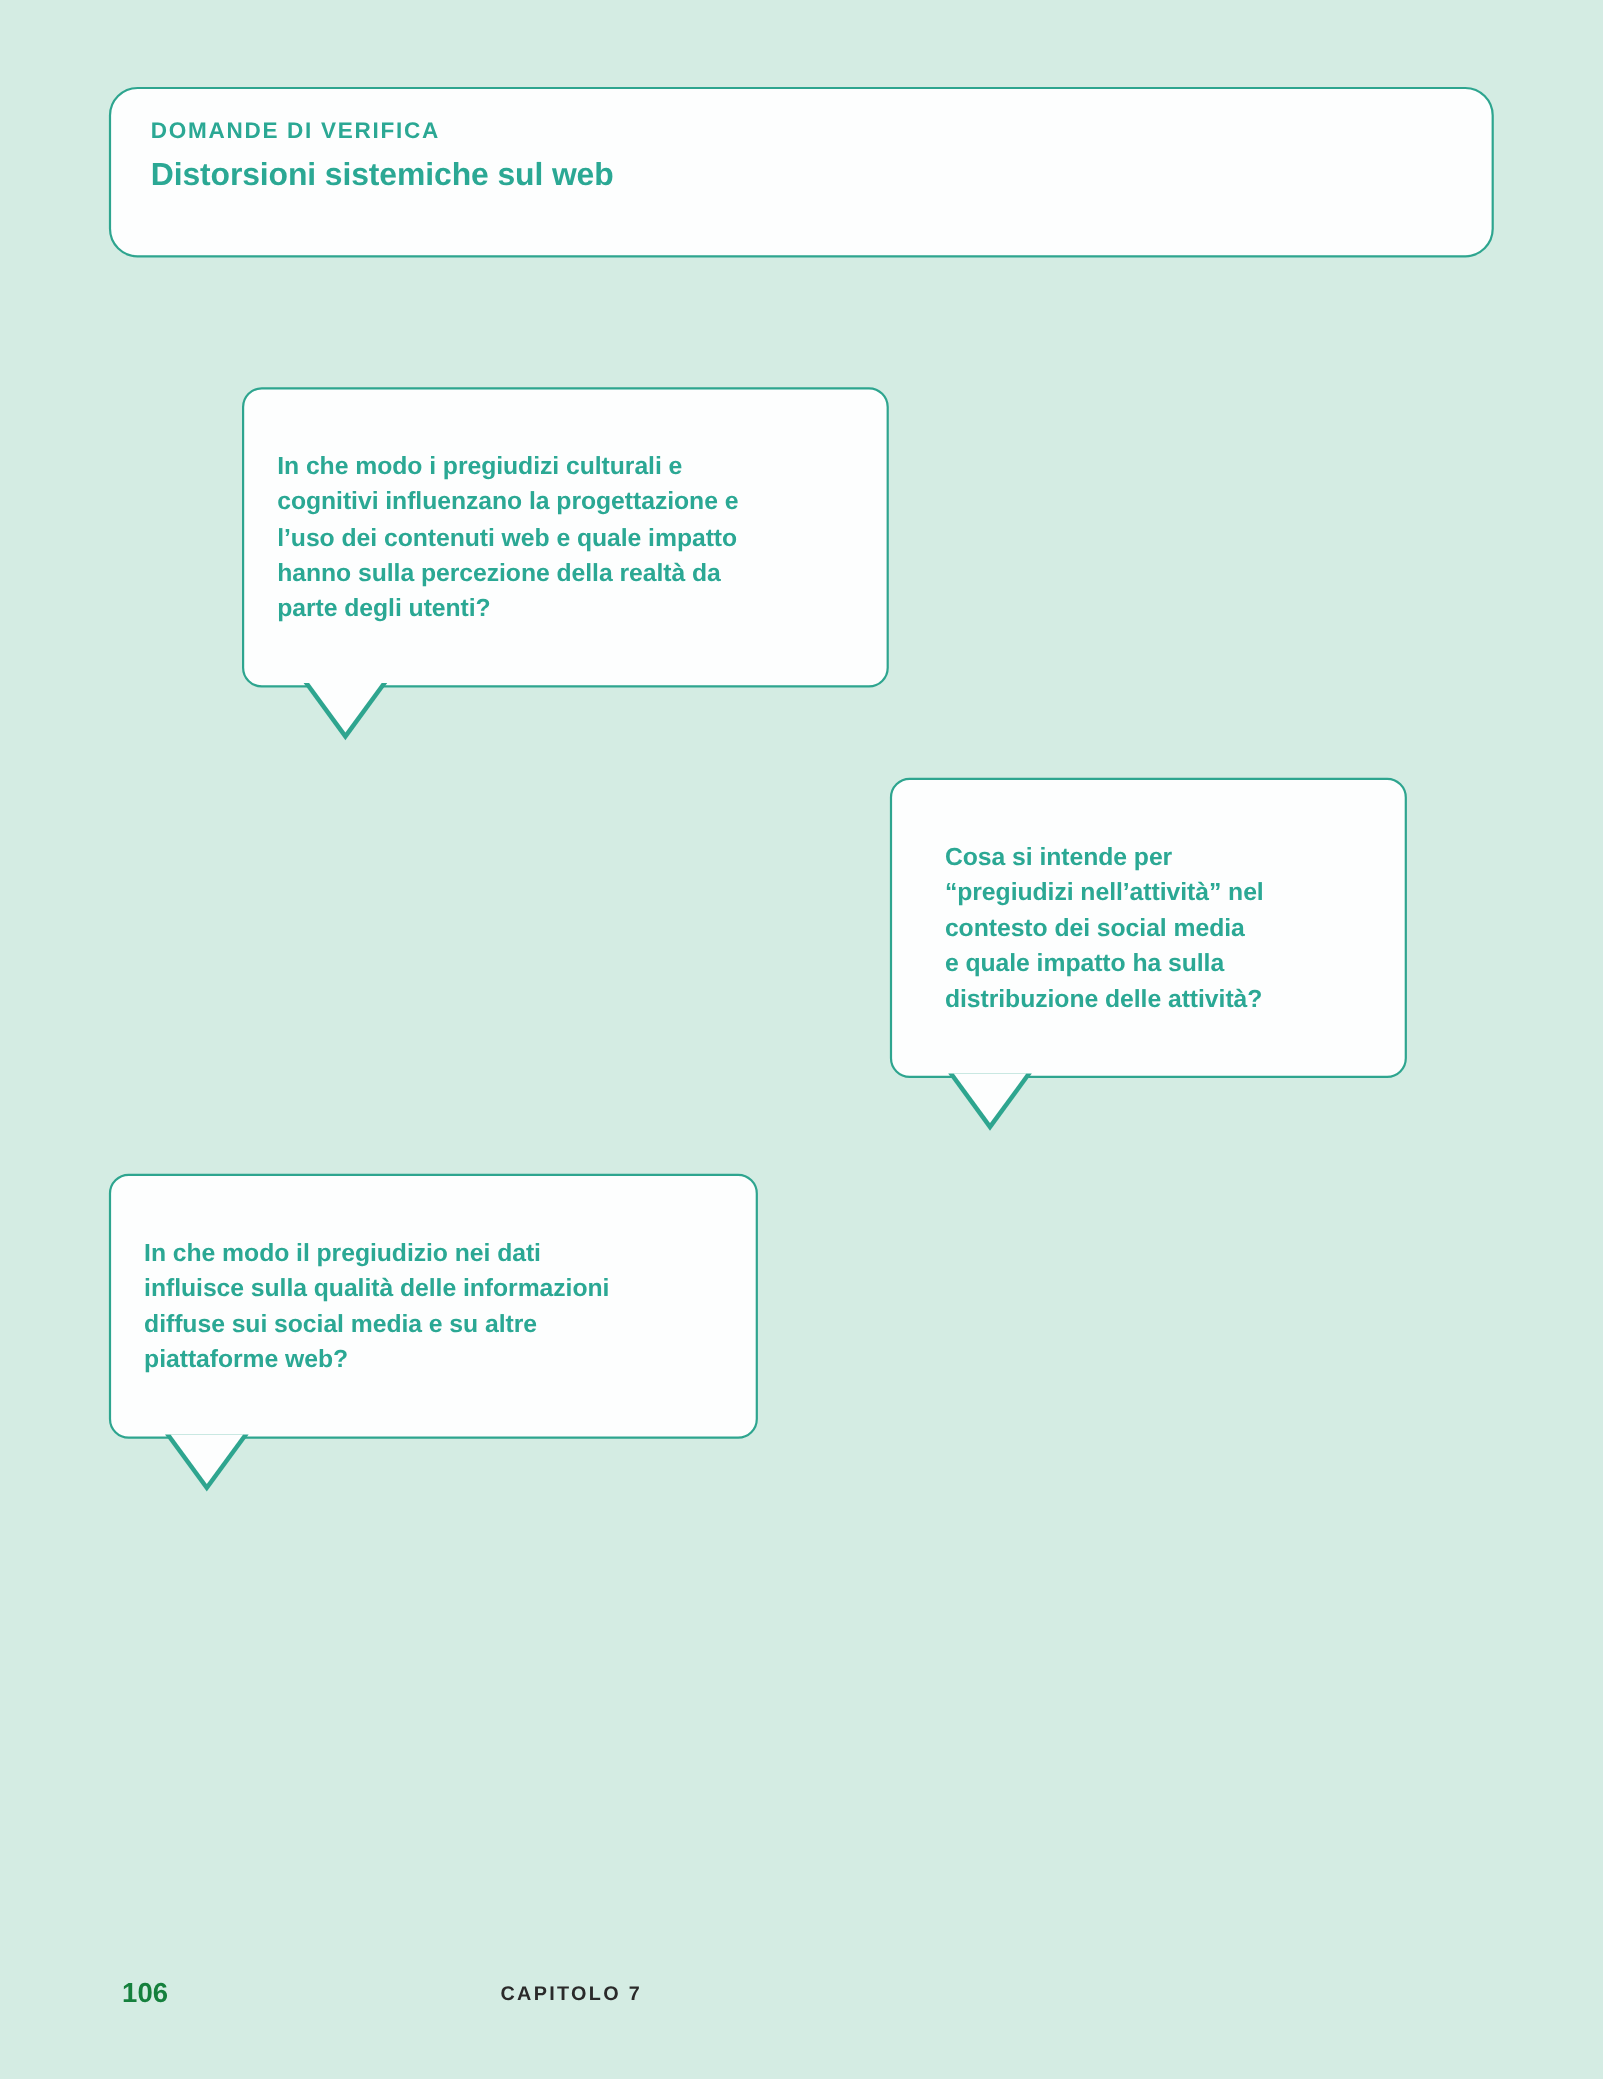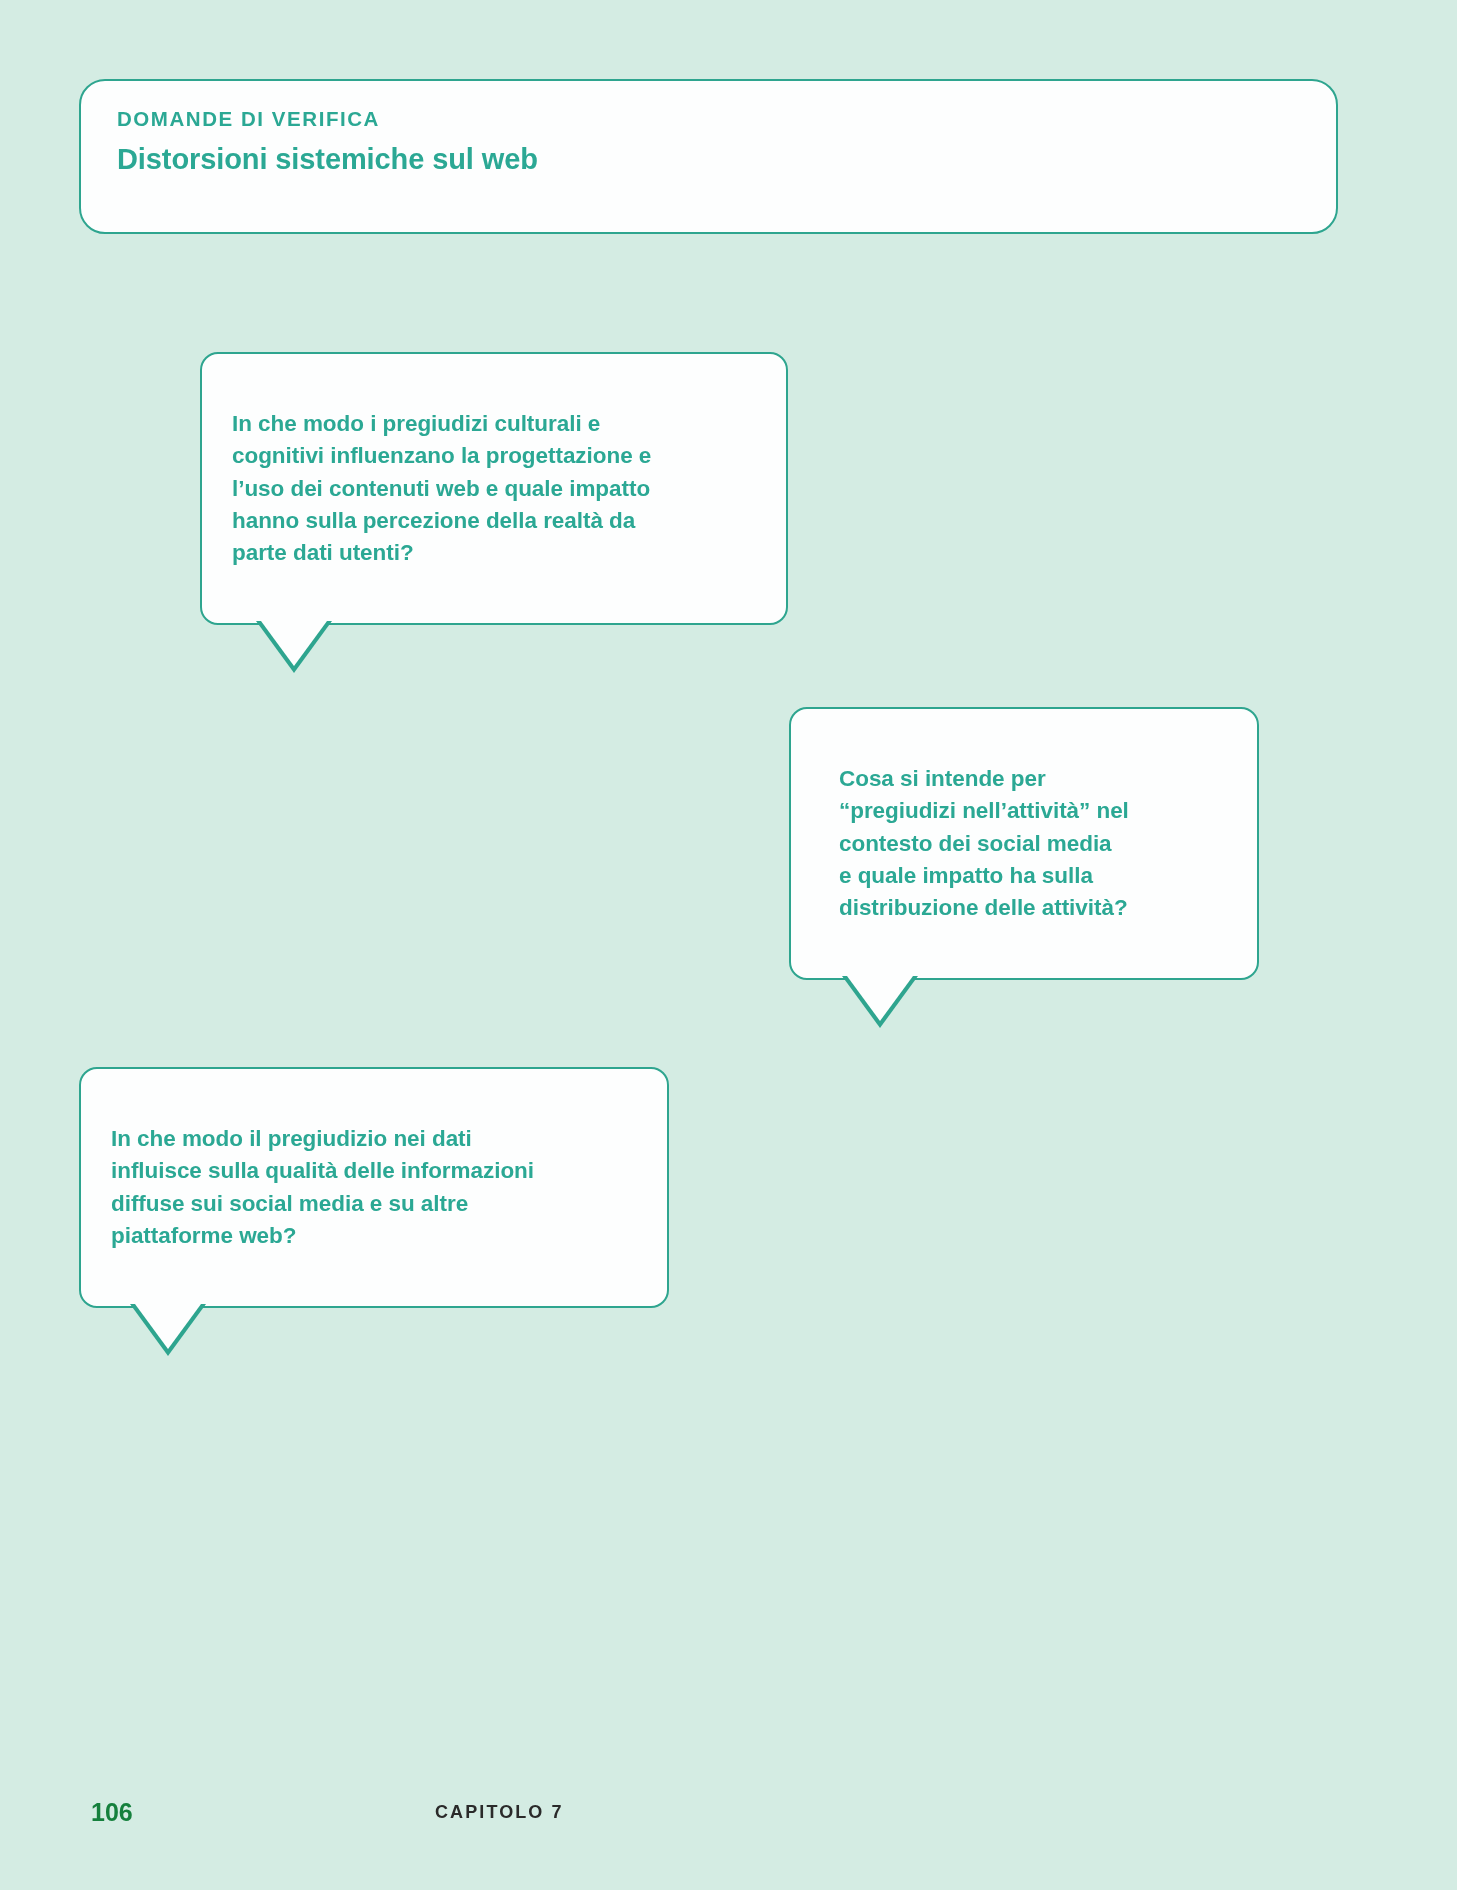--- a/index.html
+++ b/index.html
@@ -13,20 +13,21 @@
     background: #d4ece3;
     font-family: "Liberation Sans", sans-serif;
     -webkit-font-smoothing: antialiased;
     position: relative;
     overflow: hidden;
   }
 
   .page {
     position: absolute;
     inset: 0;
+    margin-left: 20px;
   }
 
   
   .header-card {
     position: absolute;
     left: 79px;
     top: 79px;
     width: 1259px;
     height: 155px;
     box-sizing: border-box;
@@ -145,21 +146,21 @@
       <div class="eyebrow">DOMANDE DI VERIFICA</div>
       <h1 class="headline">Distorsioni sistemiche sul web</h1>
     </div>
   </section>
 
   <div class="bubble" id="bubble-1">
     <span>In che modo i pregiudizi culturali e
 cognitivi influenzano la progettazione e
 l’uso dei contenuti web e quale impatto
 hanno sulla percezione della realtà da
-parte dati utenti?</span>
+parte degli utenti?</span>
     <span class="tail"></span>
   </div>
 
   <div class="bubble" id="bubble-2">
     <span>Cosa si intende per
 “pregiudizi nell’attività” nel
 contesto dei social media
 e quale impatto ha sulla
 distribuzione delle attività?</span>
     <span class="tail"></span>

